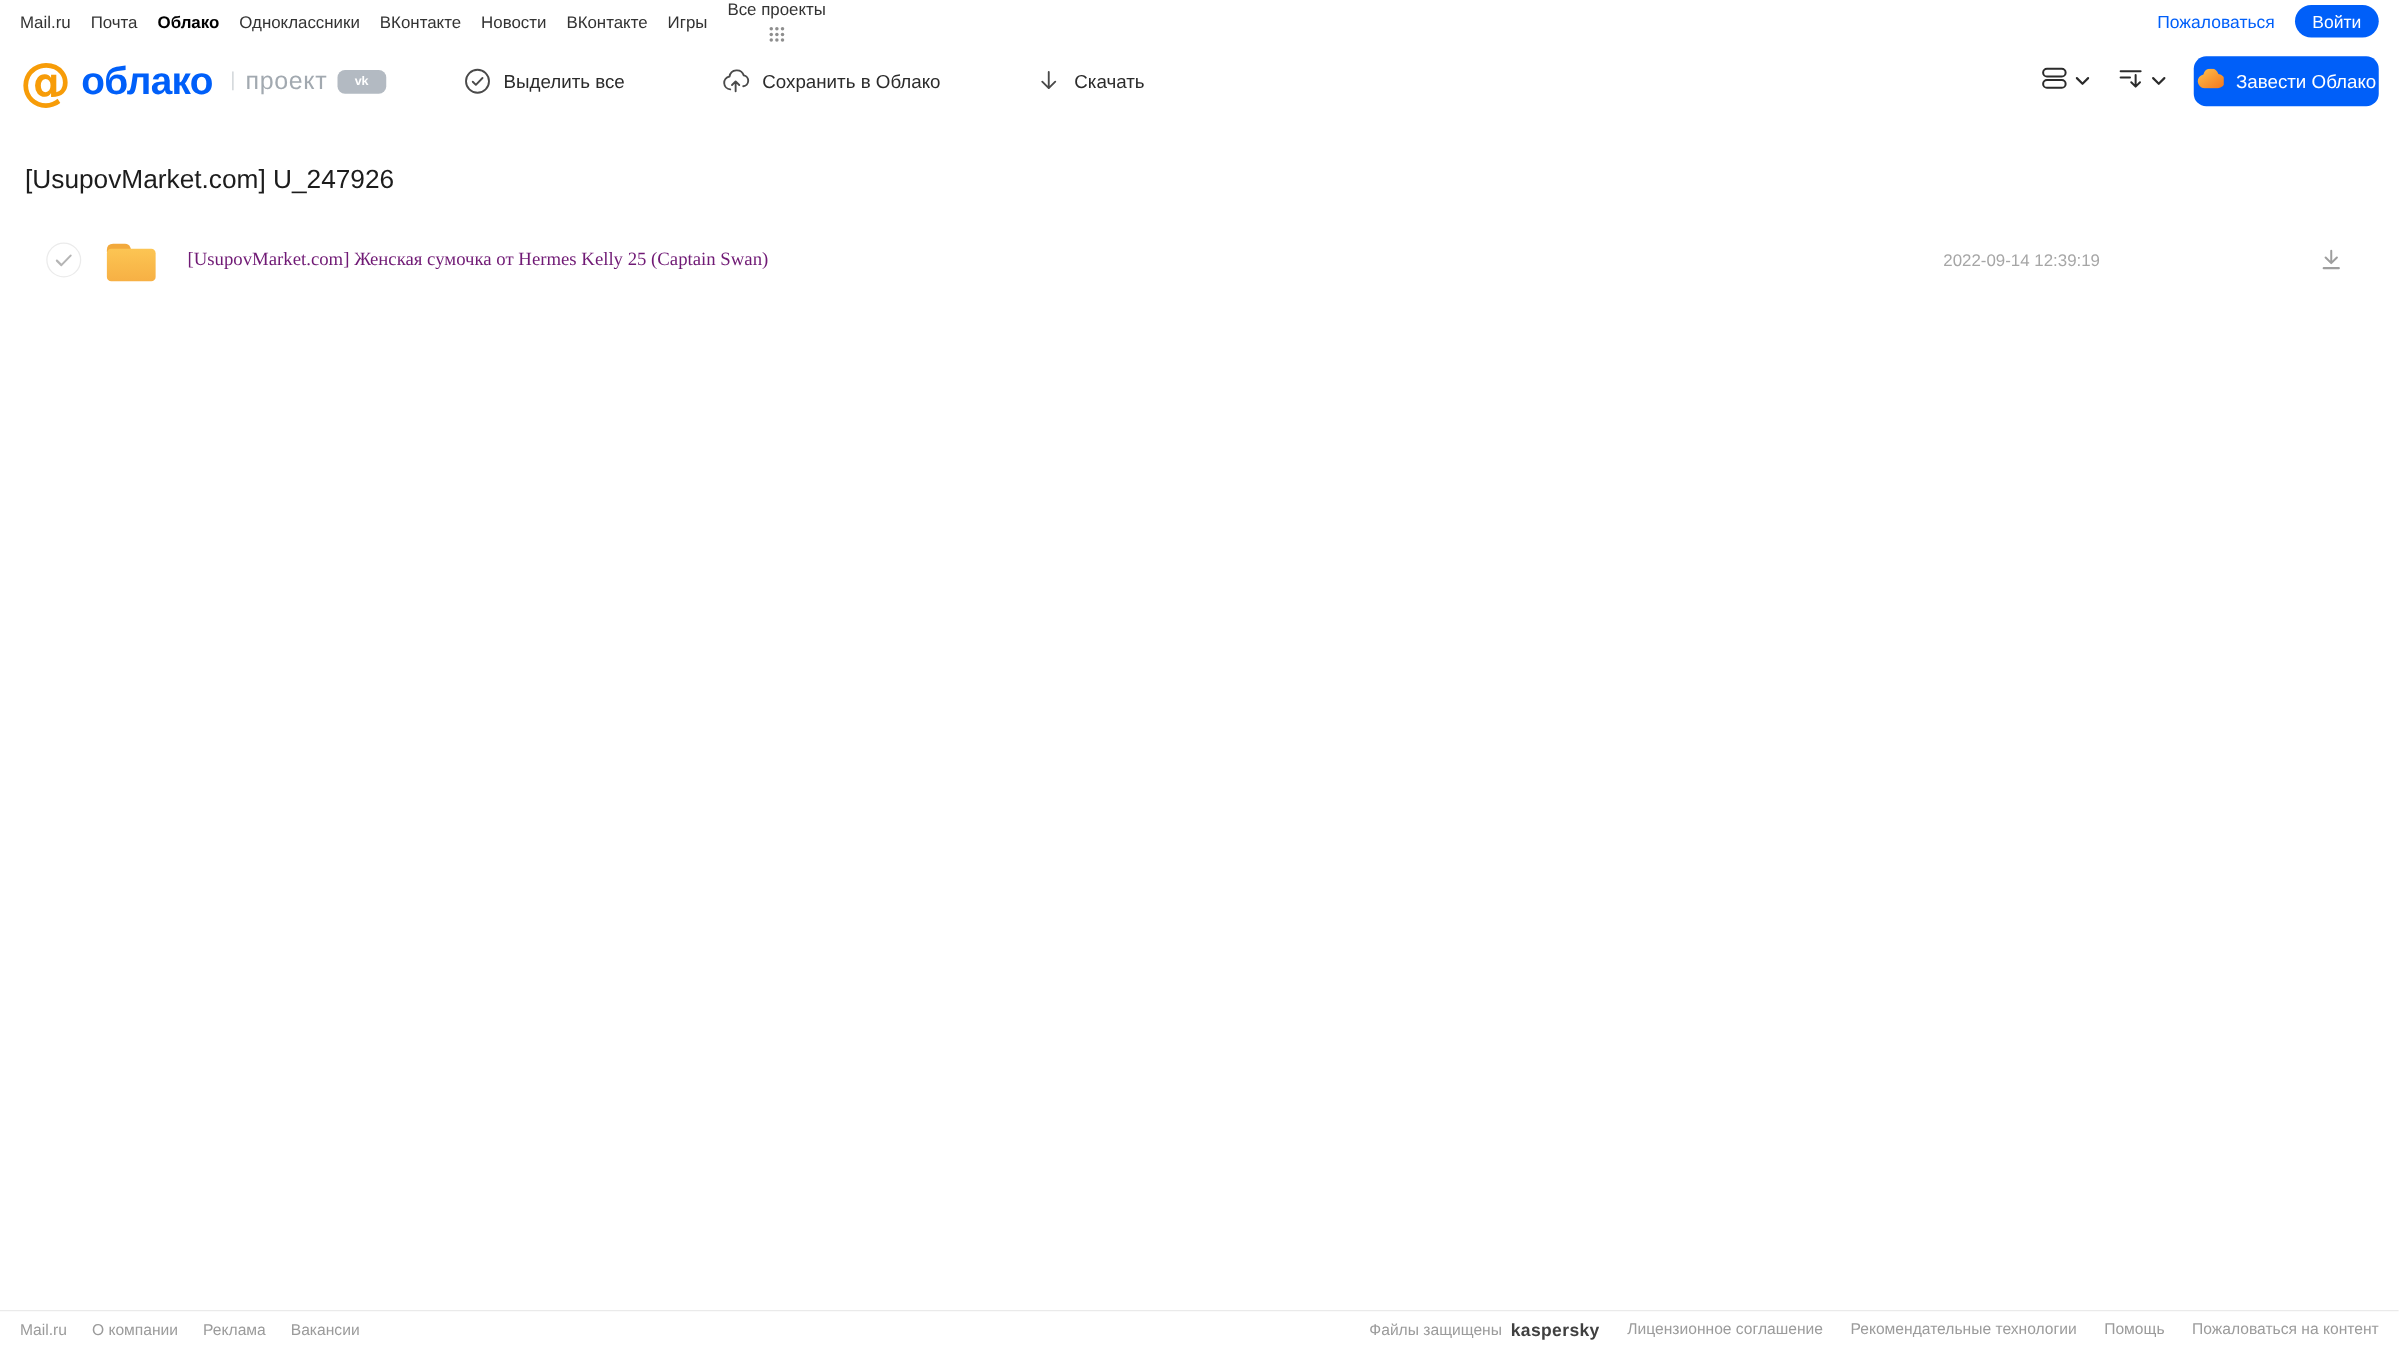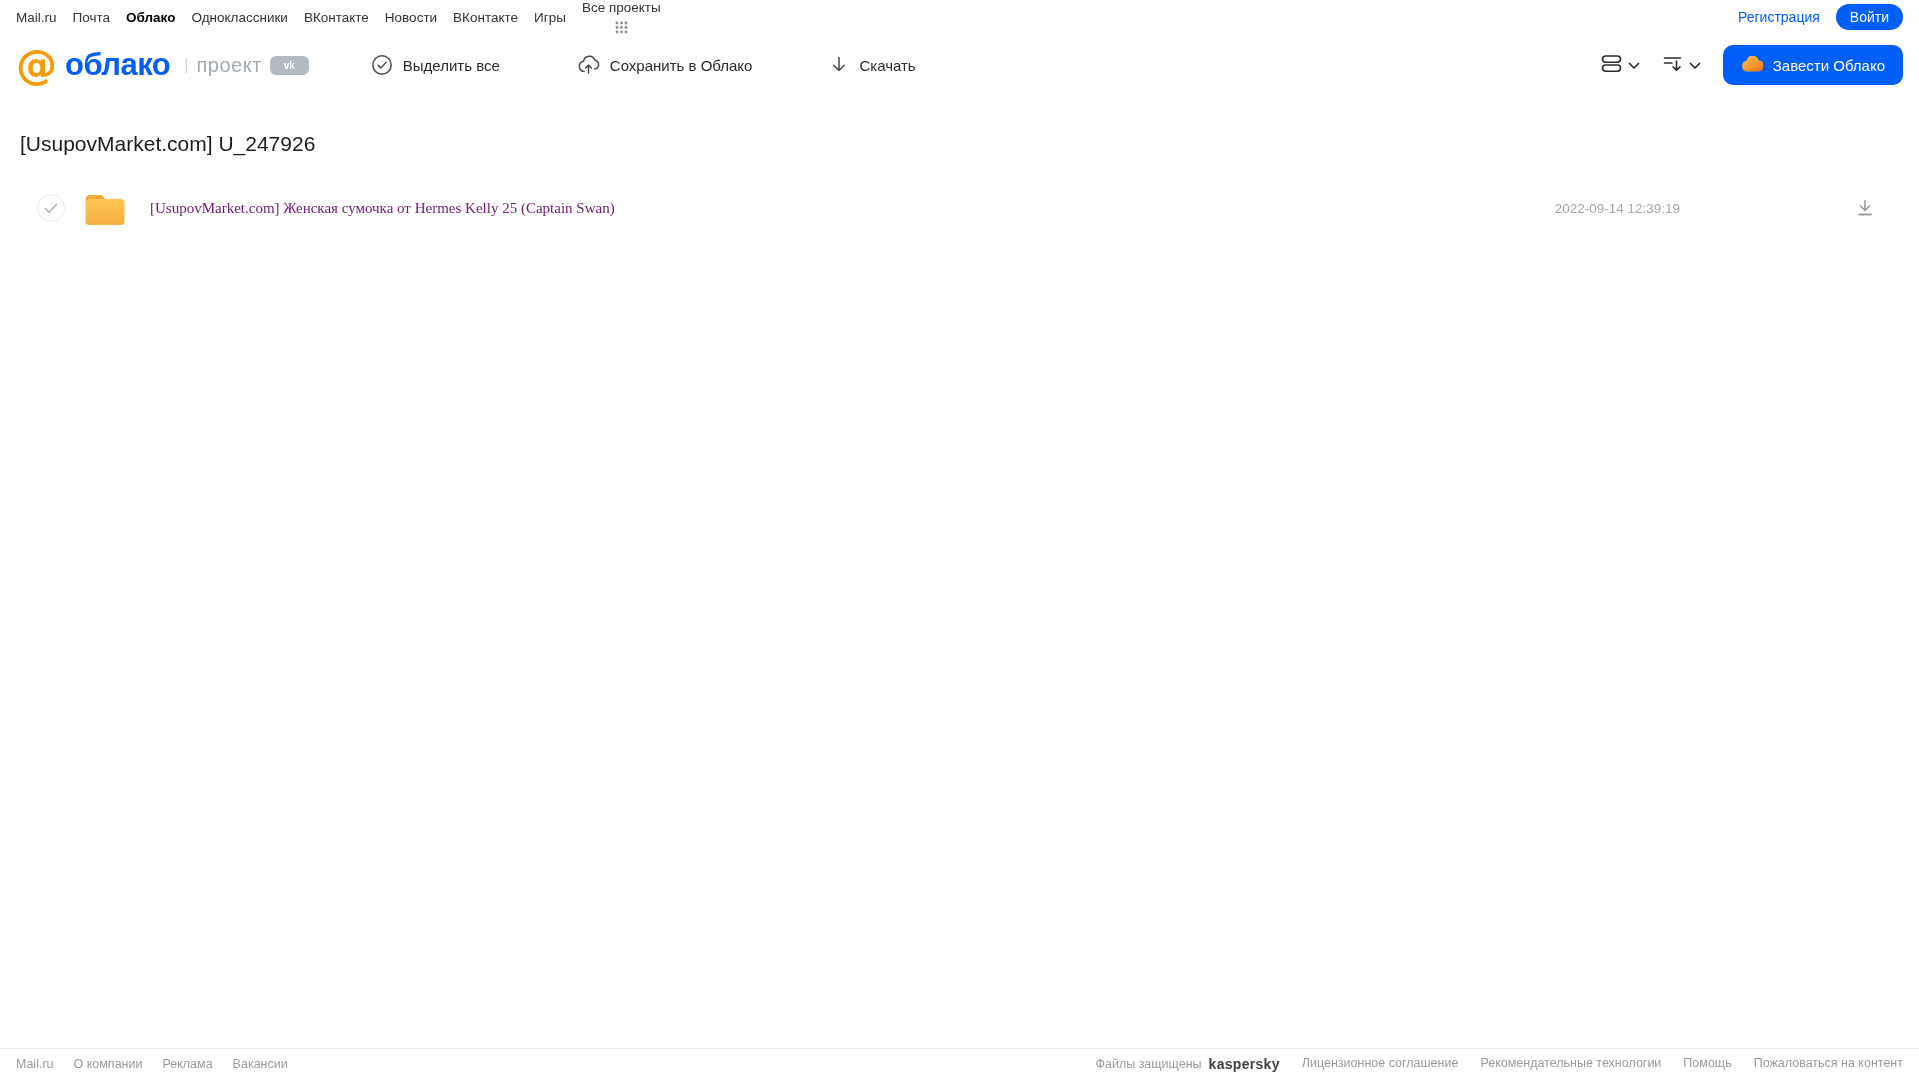--- a/index.html
+++ b/index.html
@@ -29,21 +29,21 @@
   .vk-badge { width: 39px; height: 19px; border-radius: 6px; background: #B3BAC2; color: #fff;
               font-size: 10px; font-weight: bold; display: flex; align-items: center; justify-content: center; }
 
   .toolbar { display: flex; align-items: center; gap: 77px; margin-left: 62px; }
   .toolbar-btn { display: flex; align-items: center; gap: 10px; font-size: 15px; color: #2b2b2b; cursor: pointer; background: none; border: none; font-family: inherit; }
   .toolbar-btn svg { display: block; }
 
   .header-right { margin-left: auto; display: flex; align-items: center; gap: 22px; }
   .icon-dd { display: flex; align-items: center; gap: 6px; cursor: pointer; }
   .get-cloud-btn { display: flex; align-items: center; gap: 10px; background: #005FF9; color: #fff;
-                   border: none; border-radius: 10px; height: 40px; padding: 0 18px;
+                   border: none; border-radius: 10px; height: 40px; padding: 0 2px;
                    font-size: 15px; font-family: inherit; cursor: pointer; }
 
   
   .main { padding: 0 20px; }
   .page-title { margin-top: 36px; font-size: 21px; font-weight: 400; color: #1c1c1c; }
 
   .file-row { display: flex; align-items: center; margin-top: 28px; height: 48px; cursor: pointer; }
   .row-checkbox { width: 28px; height: 28px; border-radius: 50%; border: 1px solid #ebebeb;
                   display: flex; align-items: center; justify-content: center; margin-left: 17px; background: #fff; cursor: pointer; }
   .folder-icon { margin-left: 19px; line-height: 0; }
@@ -88,21 +88,21 @@
               <circle cx="11" cy="6.5" r="1.4"></circle>
             <circle cx="2" cy="11" r="1.4"></circle>
               <circle cx="6.5" cy="11" r="1.4"></circle>
               <circle cx="11" cy="11" r="1.4"></circle>
           </g>
         </svg>
       </span>
     </span>
   </div>
   <div class="topbar-right">
-    <a class="register-link">Регистрация</a>
+    <a class="register-link">Пожаловаться</a>
     <button class="login-btn">Войти</button>
   </div>
 </div>
 
 <div class="header">
   <div class="logo">
     <span class="logo-at">@</span>
     <span class="logo-text">облако</span>
   </div>
   <div class="project-tag">

